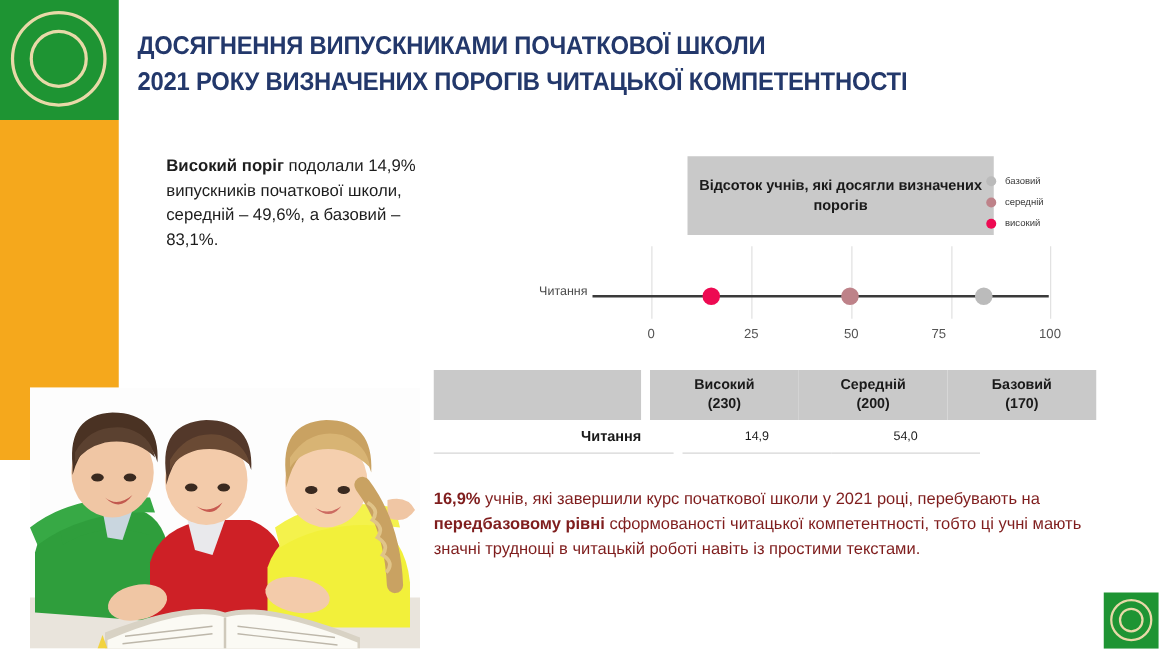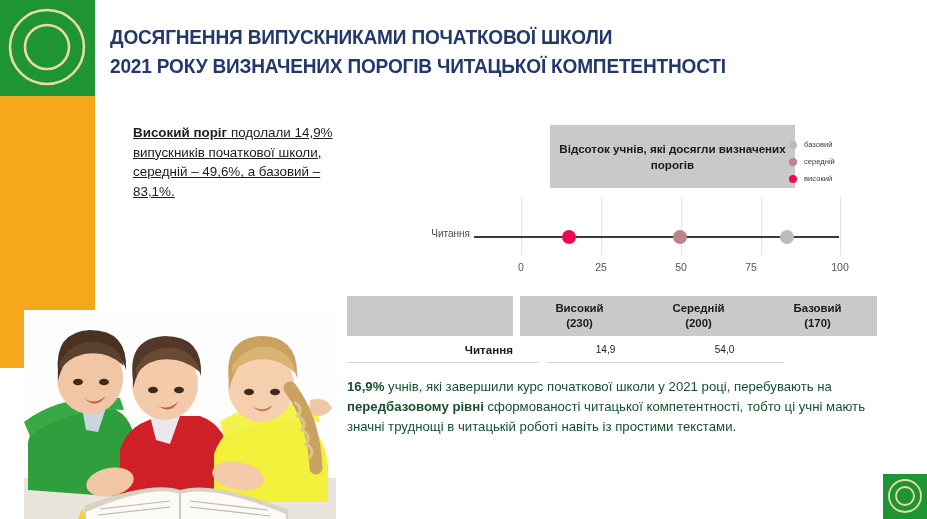--- a/index.html
+++ b/index.html
@@ -53,21 +53,20 @@
   }
 
   
   .left-note {
     position: absolute;
     left: 133px; top: 123px;
     width: 200px;
     color: #1D1D1D;
     font-size: 13.4px;
     line-height: 1.47;
-    text-decoration: underline;
   }
   .left-note b { font-weight: bold; }
 
   
   .hdr-box {
     position: absolute;
     background: #C9C9C9;
     color: #1A1A1A;
     font-weight: bold;
     font-size: 11.6px;
@@ -187,23 +186,23 @@
     padding-right: 26px;
     font-weight: bold;
     font-size: 11.6px;
   }
   .col-subject { width: 166px; }
   .col-val { width: 119px; }
 
   
   .bottom-note {
     position: absolute;
-    left: 347px; top: 377px;
+    left: 347px; top: 389px;
     width: 548px;
-    color: #14532d;
+    color: #7f1d1d;
     font-size: 13.2px;
     line-height: 1.52;
   }
   .bottom-note b { font-weight: bold; }
 
   
   .photo {
     position: absolute;
     left: 24px; top: 310px;
     width: 312px; height: 209px;

